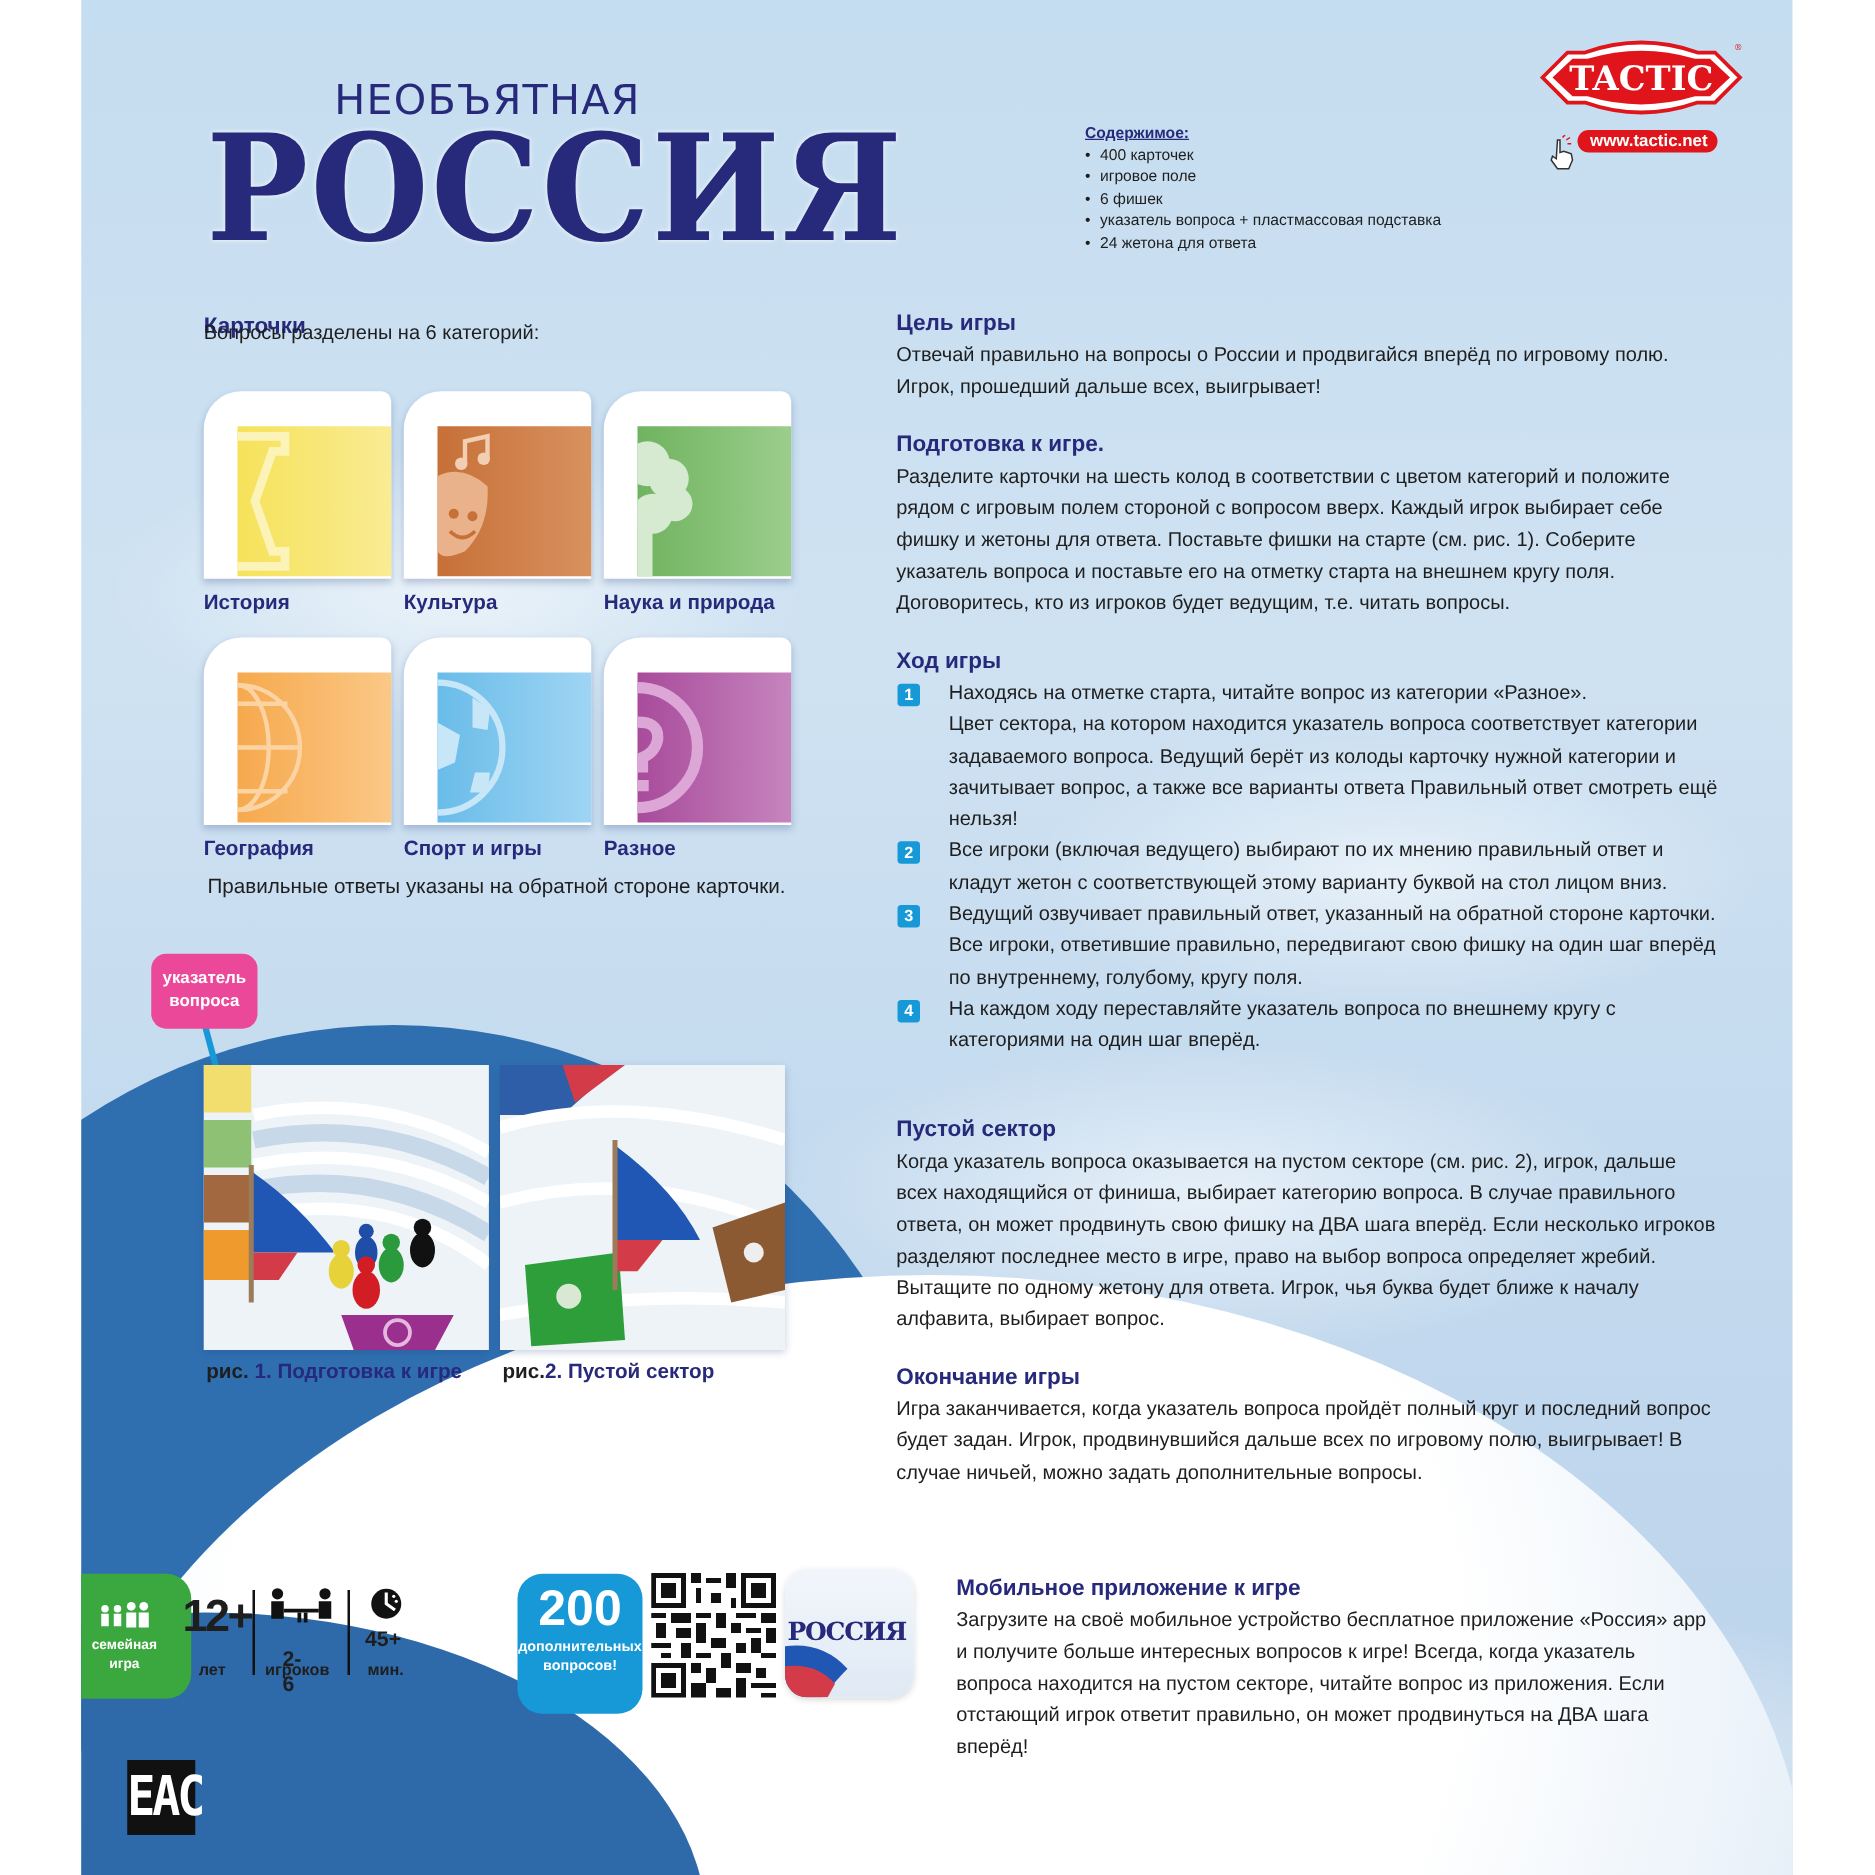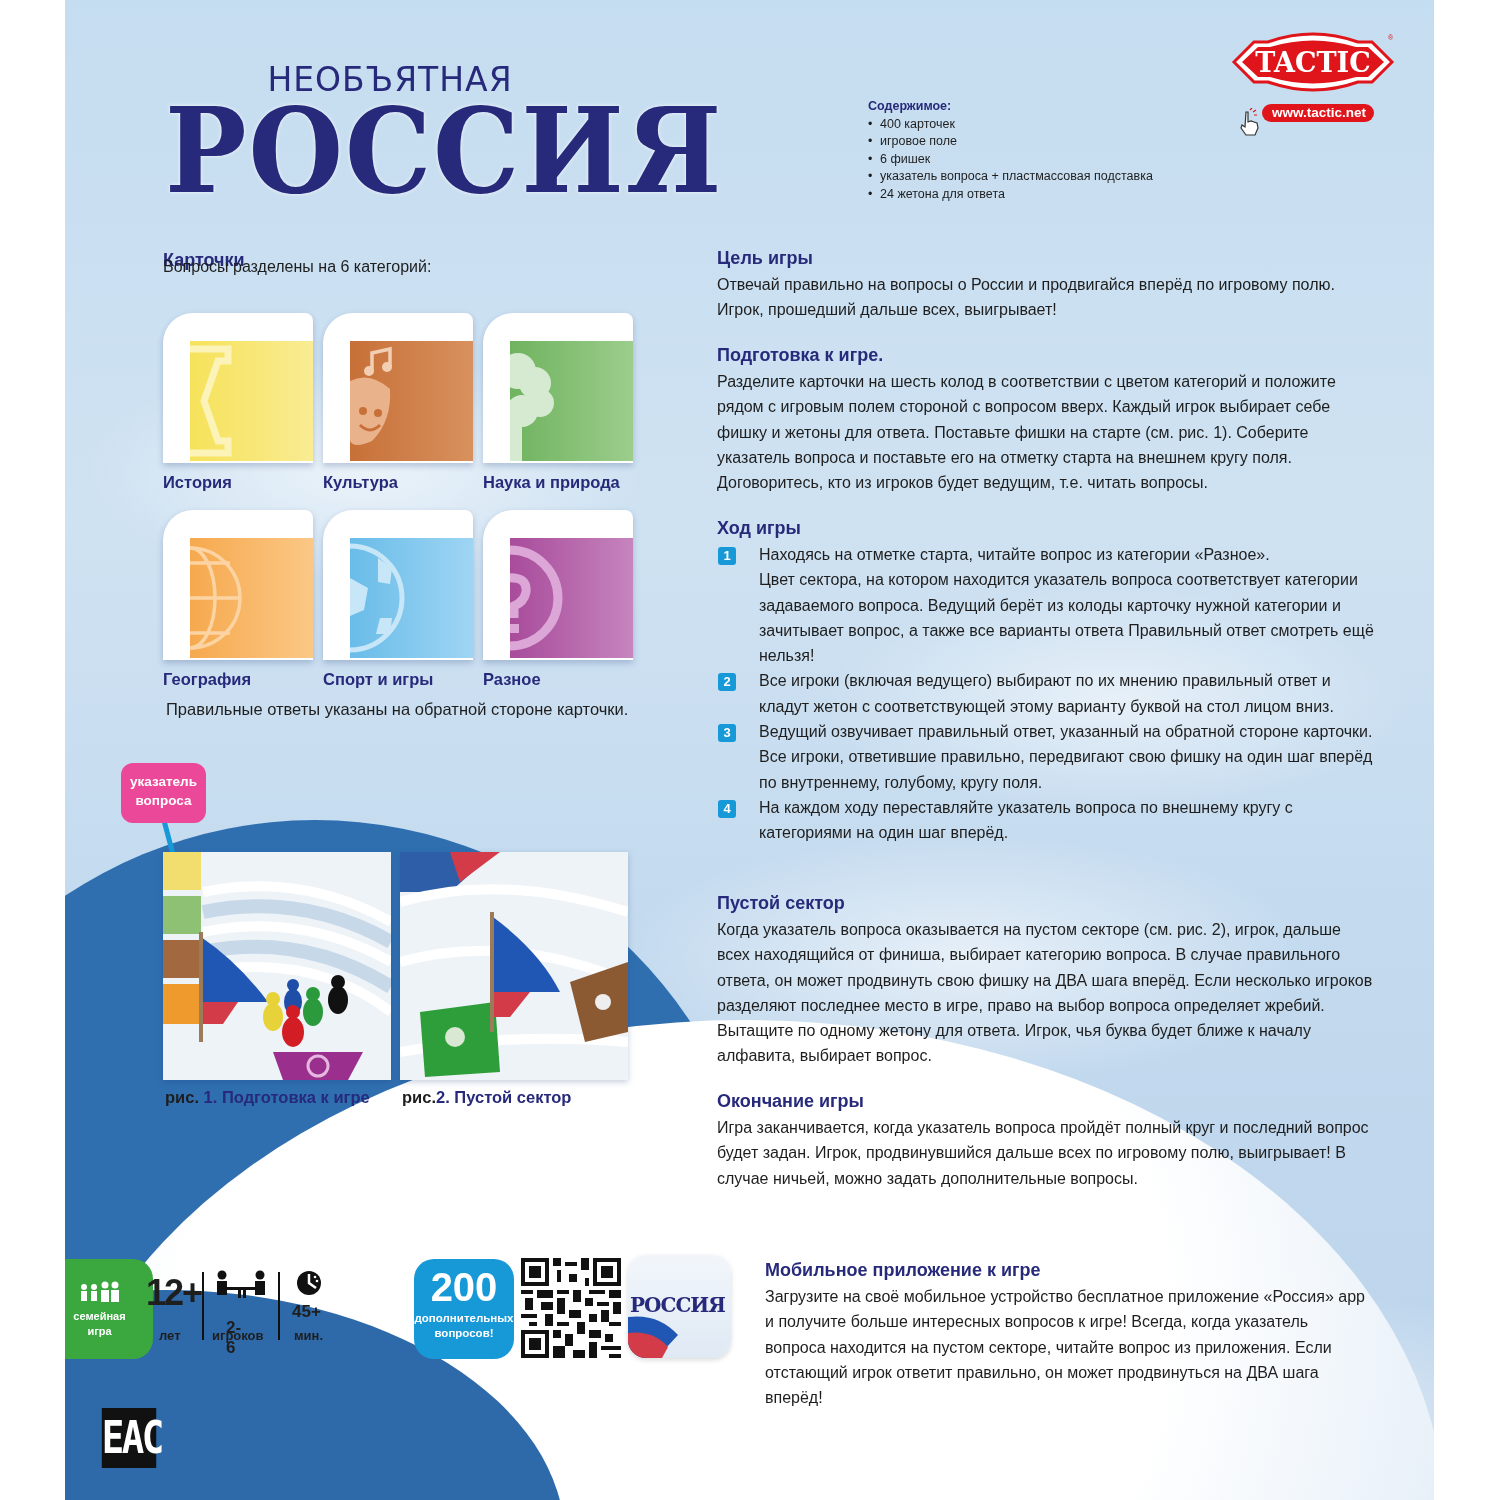--- a/index.html
+++ b/index.html
@@ -37,21 +37,21 @@
   }
   .title-big {
     position: absolute; left: 165px; top: 92px; width: 480px;
     font-family: "DejaVu Serif", serif; font-size: 118px; font-weight: bold;
     color: #27297a; letter-spacing: 2px; line-height: 1; transform: scaleX(0.92); transform-origin: left;
     text-shadow: 0 0 4px rgba(255,255,255,0.9);
   }
 
   
   .contents { position: absolute; left: 868px; top: 98px; font-size: 12.5px; line-height: 17.5px; }
-  .contents-title { color: #27297a; font-weight: bold; }
+  .contents-title { color: #27297a; font-weight: bold; text-decoration: underline; }
   .contents li { list-style: none; padding-left: 12px; position: relative; }
   .contents li::before { content: "•"; position: absolute; left: 0; }
 
   
   .tactic {
     position: absolute; left: 1228px; top: 30px; width: 170px; height: 64px;
   }
   .tactic-link {
     position: absolute; left: 1262px; top: 104px; height: 18px; padding: 0 8px 0 10px;
     background: #e0151c; border-radius: 9px; color: #fff; font-weight: bold; font-size: 13.5px; line-height: 18px;
@@ -105,21 +105,21 @@
   .info-strip { position: absolute; left: 134px; top: 1262px; height: 95px; }
   .age-num { position: absolute; left: 12px; top: 10px; font-size: 36px; font-weight: bold; letter-spacing: -2px; }
   .age-lbl { position: absolute; left: 25px; top: 66px; font-size: 13px; font-weight: bold; }
   .vsep { position: absolute; top: 10px; width: 2px; height: 68px; background: #111; }
   .players-num { position: absolute; left: 92px; top: 56px; font-size: 17px; font-weight: bold; }
   .players-lbl { position: absolute; left: 78px; top: 66px; font-size: 13px; font-weight: bold; }
   .time-num { position: absolute; left: 158px; top: 40px; font-size: 17px; font-weight: bold; }
   .time-lbl { position: absolute; left: 160px; top: 66px; font-size: 13px; font-weight: bold; }
 
   .bonus {
-    position: absolute; left: 414px; top: 1259px; width: 100px; height: 100px; background: #1799d8;
+    position: absolute; left: 414px; top: 1259px; width: 100px; height: 112px; background: #1799d8;
     border-radius: 20px; color: #fff; text-align: center;
   }
   .bonus-num { font-size: 40px; font-weight: bold; line-height: 48px; margin-top: 4px; }
   .bonus-txt { font-size: 11.5px; font-weight: bold; line-height: 15px; }
   .qr { position: absolute; left: 521px; top: 1258px; width: 100px; height: 100px; background: #fff; }
   .app-icon {
     position: absolute; left: 628px; top: 1255px; width: 103px; height: 103px; border-radius: 18px; overflow: hidden;
     background: linear-gradient(180deg, #f2f6fb 0%, #dfe9f4 100%); box-shadow: 0 2px 5px rgba(0,0,0,0.15);
   }
   .app-icon-text { position: absolute; left: 2px; top: 38px; color: #27297a; font-weight: bold; font-size: 20px; font-family: "DejaVu Serif", serif; letter-spacing: -1px; }

